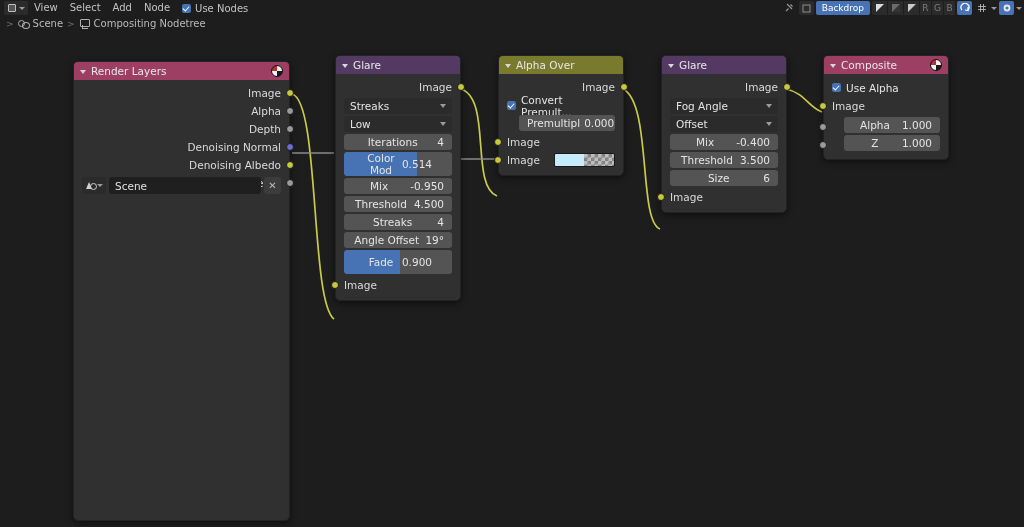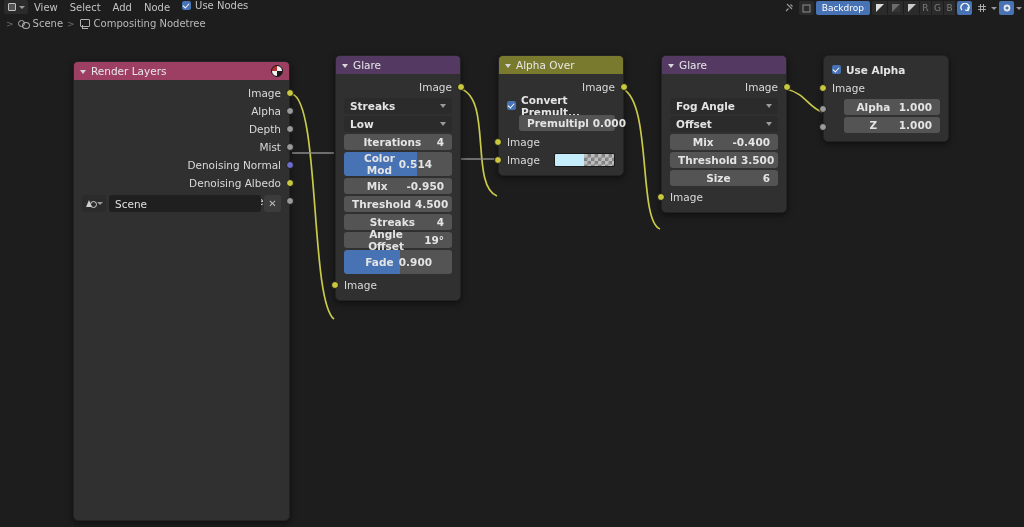--- a/index.html
+++ b/index.html
@@ -8,21 +8,21 @@
     background: #1d1d1d;
     font-family: "DejaVu Sans", "Liberation Sans", sans-serif;
     overflow: hidden;
     -webkit-font-smoothing: antialiased;
   }
   #app { position: relative; width: 1024px; height: 527px; background: #1d1d1d; }
 
   
   .topbar {
     position: absolute; left: 0; top: 0; width: 1024px; height: 16px;
-    background: #1d1d1d; display: flex; align-items: flex-start;
+    background: #1d1d1d; display: flex; align-items: center;
   }
   .editor-type-btn {
     display: flex; align-items: center; gap: 2px;
     margin-left: 4px; padding: 1px 3px; height: 14px;
     background: #2b2b2b; border-radius: 2px;
   }
   .ed-icon { width: 10px; height: 10px; position: relative; }
   .ed-icon::before {
     content: ""; position: absolute; inset: 1px;
     border: 1px solid #c0c0c0; border-radius: 1px; background: #555;
@@ -141,21 +141,20 @@
   }
   .row.out-row { justify-content: flex-end; }
   .row.in-row { justify-content: flex-start; }
   .row-label { white-space: nowrap; }
 
   
   .w {
     height: 16px; margin: 2px 8px; border-radius: 3px; background: #545454;
     display: flex; align-items: center; font-size: 10.5px; color: #e4e4e4;
     position: relative;
-    font-weight: bold;
   }
   .w.dropdown { background: #2b2b2b; padding: 0 6px; justify-content: space-between; }
   .w.dropdown .dd-caret {
     width: 0; height: 0; border-left: 3.5px solid transparent;
     border-right: 3.5px solid transparent; border-top: 4px solid #9b9b9b;
   }
   .w.num { background: #545454; justify-content: space-between; padding: 0 8px; }
   .w.num .nm { flex: 1; text-align: center; padding-right: 4px; }
   .w.num .nv { }
   .w.slider {
@@ -340,24 +339,20 @@
         <div class="row out-row">
           <span class="row-label">Image</span>
           <span class="sock img out" style="top:5px;"></span>
         </div>
         <div class="row out-row">
           <span class="row-label">Alpha</span>
           <span class="sock val out" style="top:5px;"></span>
         </div>
         <div class="row out-row">
           <span class="row-label">Depth</span>
-          <span class="sock val out" style="top:5px;"></span>
-        </div>
-        <div class="row out-row">
-          <span class="row-label">Mist</span>
           <span class="sock val out" style="top:5px;"></span>
         </div>
         <div class="row out-row">
           <span class="row-label">Denoising Normal</span>
           <span class="sock vec out" style="top:5px;"></span>
         </div>
         <div class="row out-row">
           <span class="row-label">Denoising Albedo</span>
           <span class="sock img out" style="top:5px;"></span>
         </div>
@@ -498,20 +493,25 @@
           <span class="nv">6</span>
         </div>
         <div class="row in-row">
           <span class="sock img in" style="top:5px;"></span>
           <span class="row-label">Image</span>
         </div>
       </div>
     </div>
 
     <div class="node" style="left:823px; top:24px; width:126px;">
+      <div class="node-header" style="background:#9d3f63;">
+        <span class="hdr-caret"></span>
+        <span class="hdr-title">Composite</span>
+        <span class="hdr-preview"></span>
+      </div>
       <div class="node-body">
         <div class="w check">
           <span class="cbx"></span>
           <span>Use Alpha</span>
         </div>
         <div class="row in-row">
           <span class="sock img in" style="top:5px;"></span>
           <span class="row-label">Image</span>
         </div>
         <div style="position:relative;">

